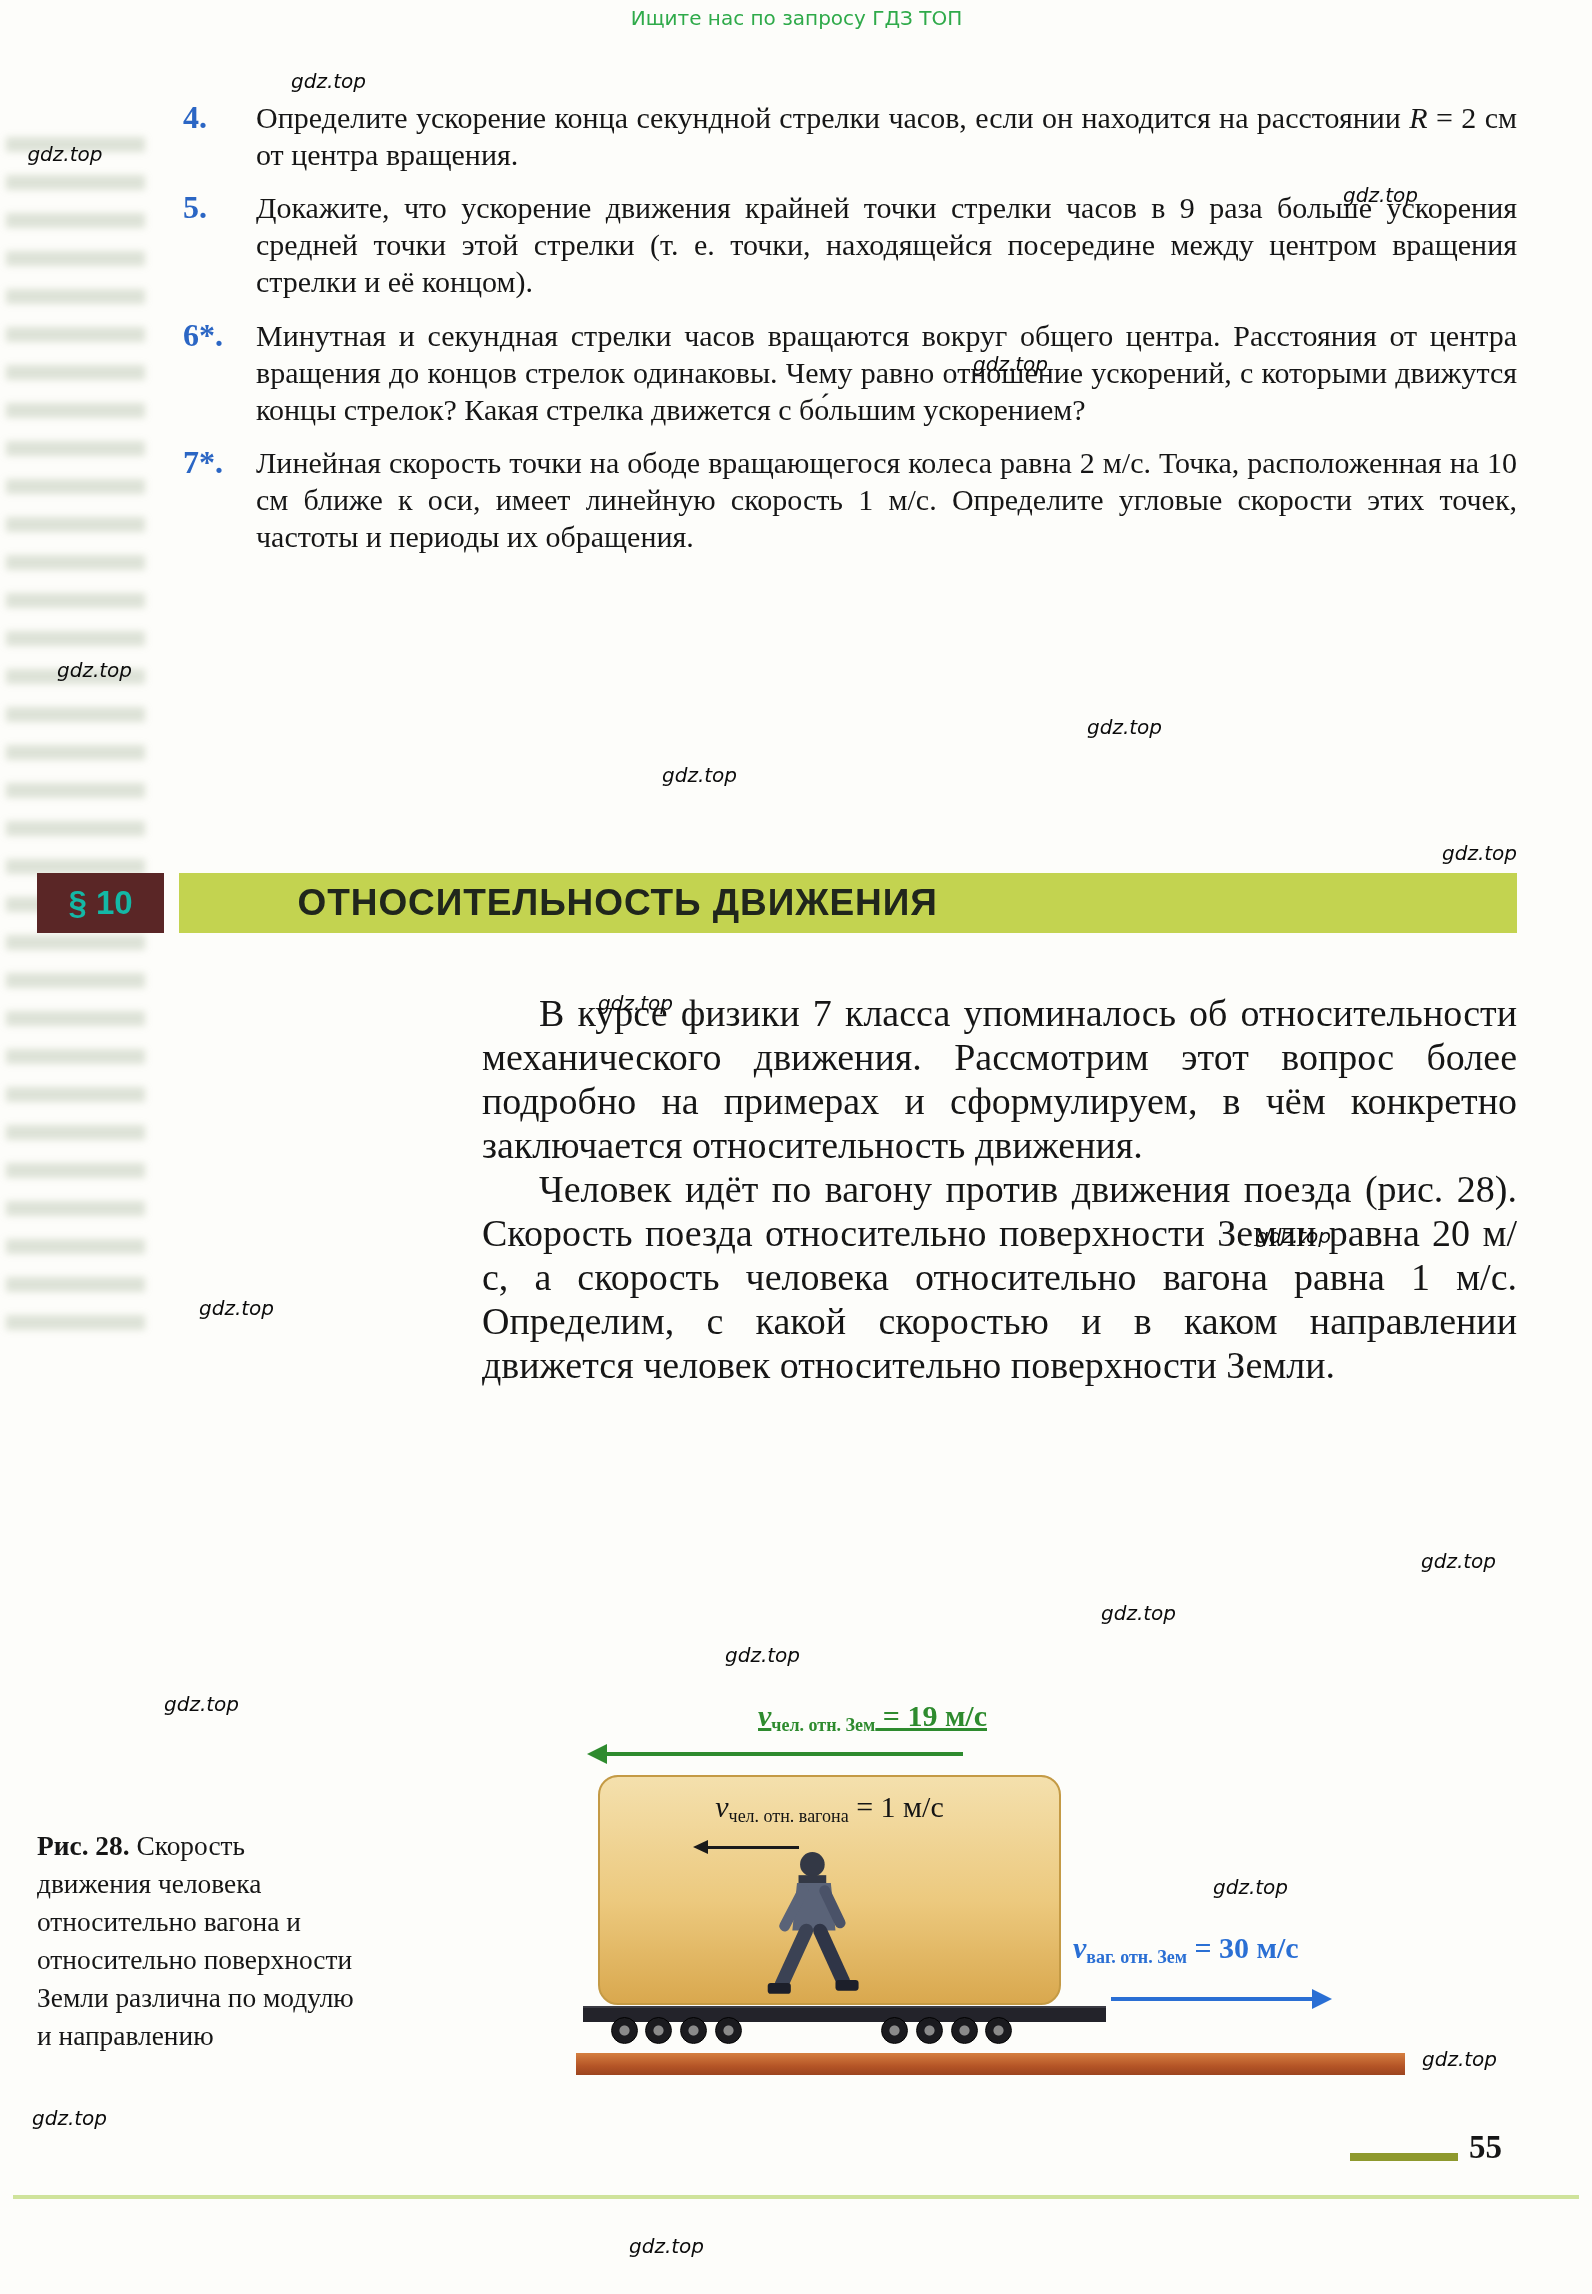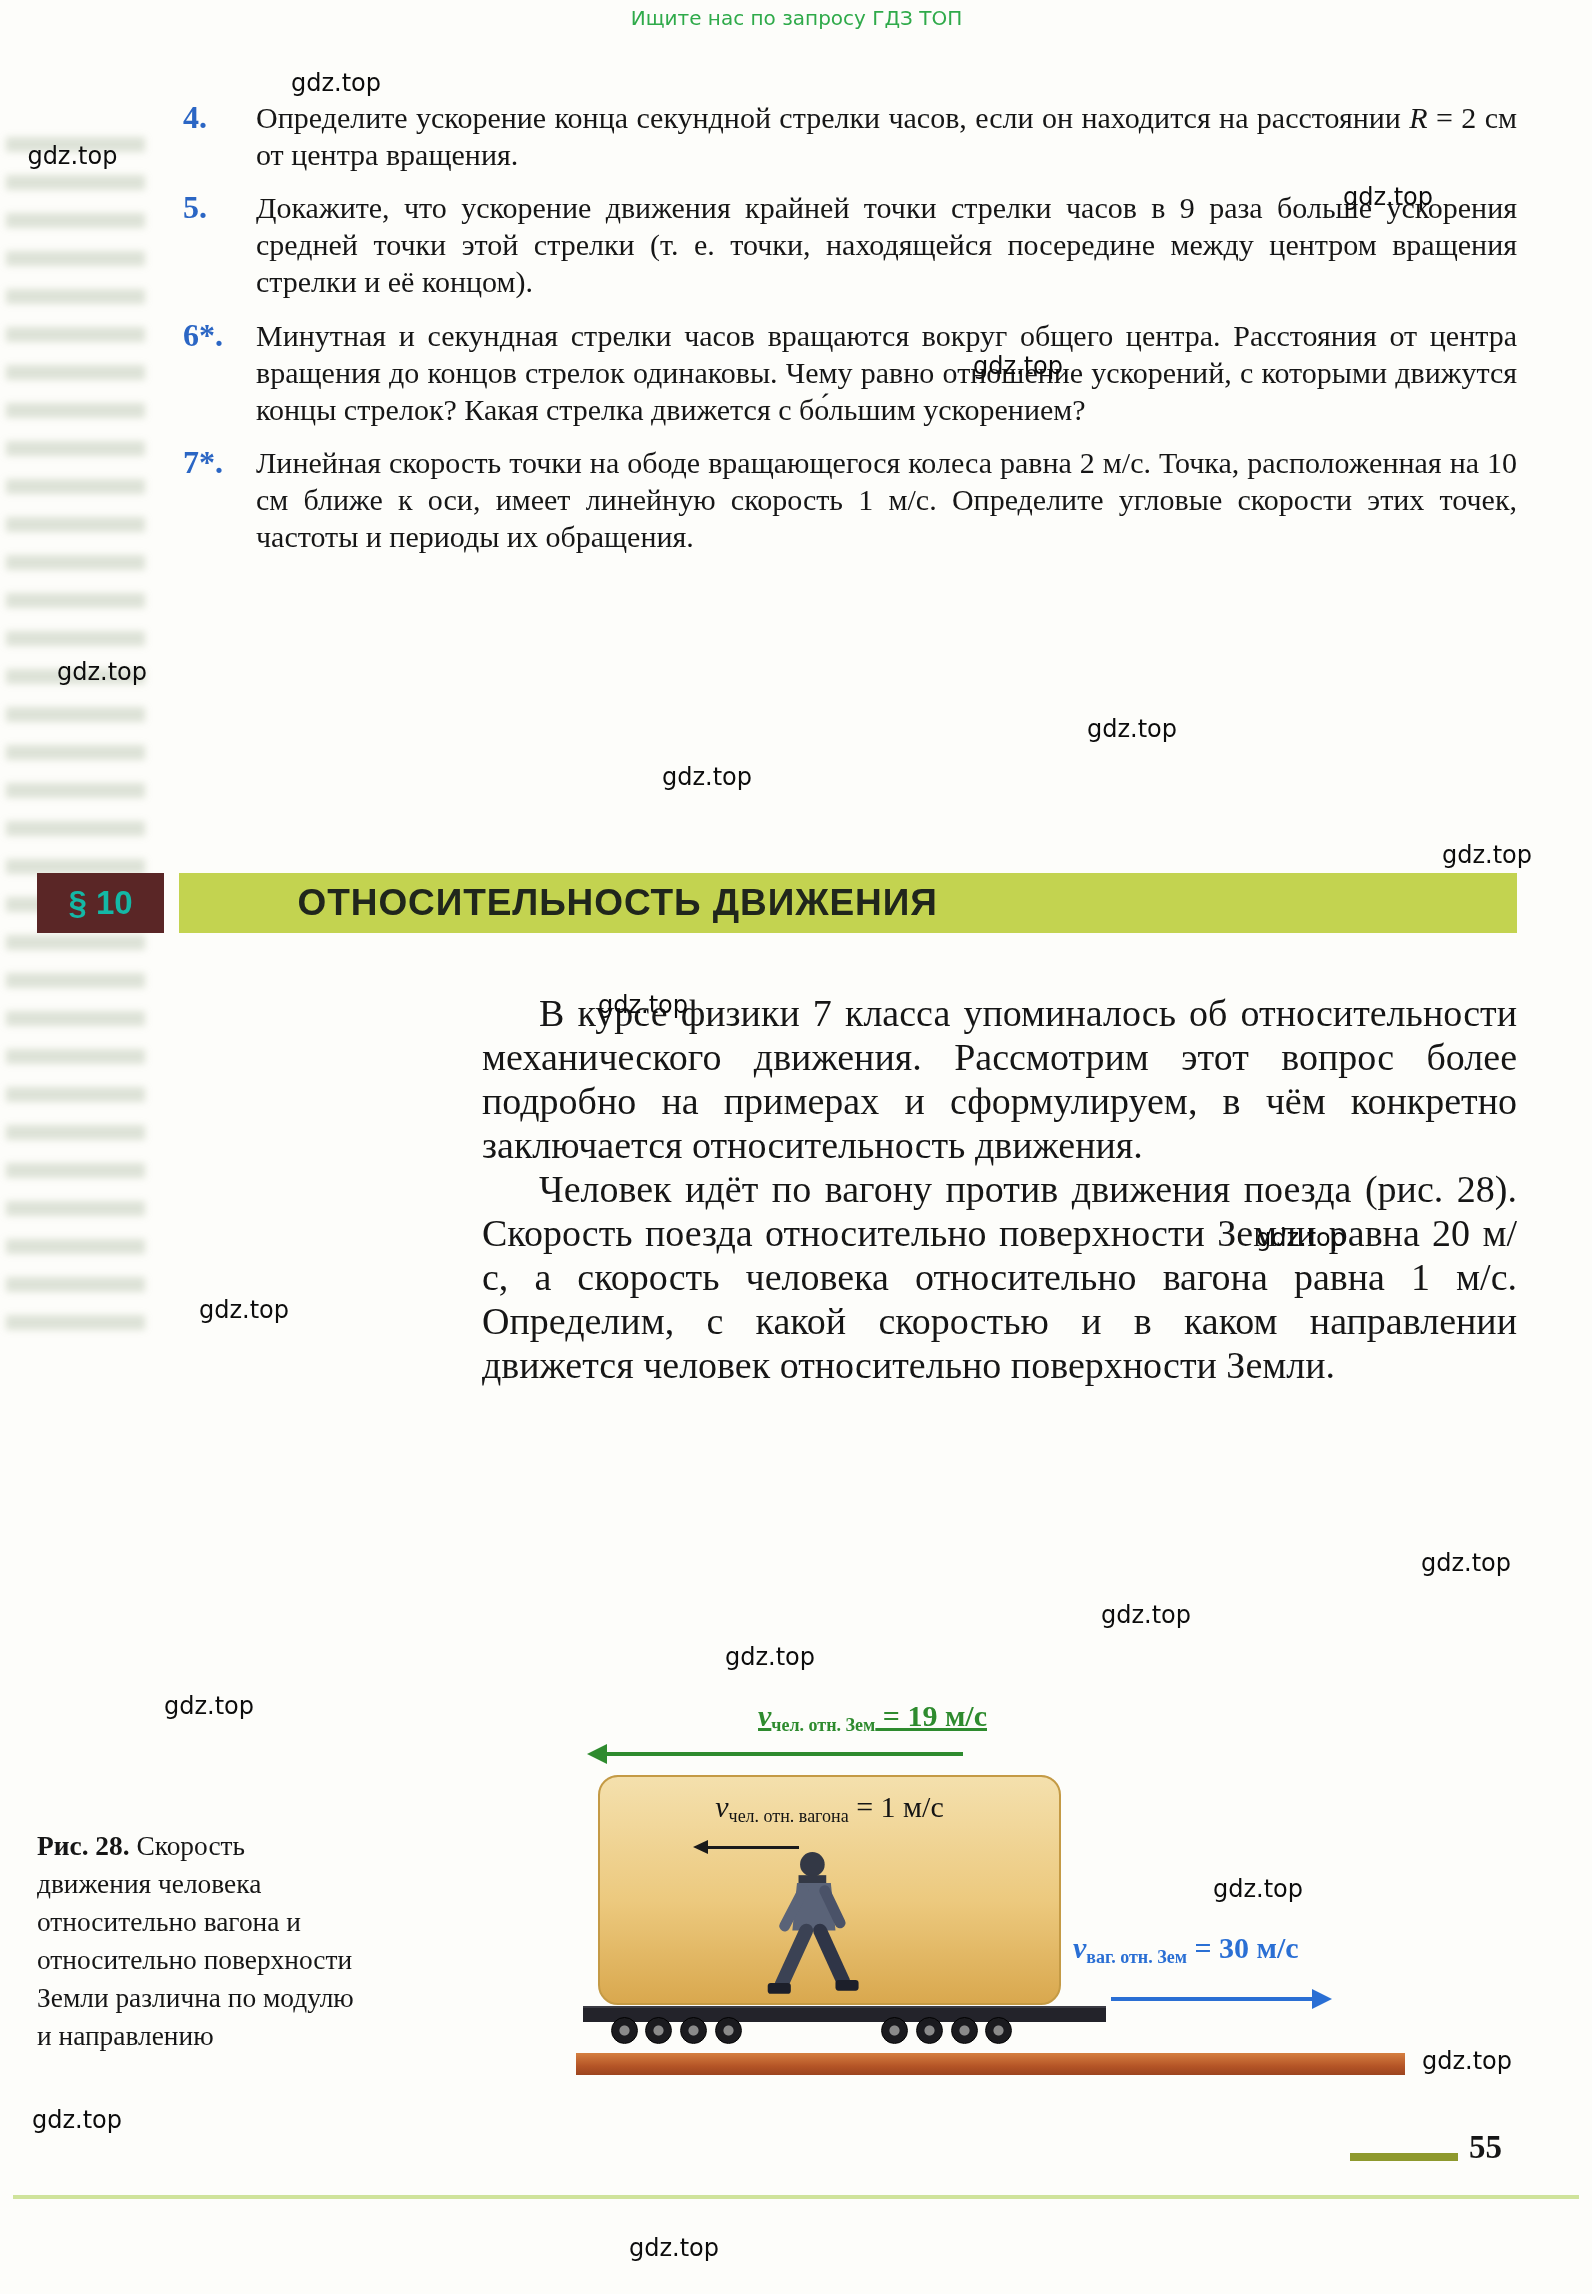--- a/index.html
+++ b/index.html
@@ -10,21 +10,21 @@
   }
 
   
   .promo { position:absolute; top:5.5px; left:0; right:0; text-align:center;
     font-family:"DejaVu Sans", sans-serif; font-size:20px; color:#2faa4a; }
   .footer { position:absolute; top:2261px; left:0; right:0; text-align:center;
     font-family:"DejaVu Sans", sans-serif; font-size:19px; color:#2faa4a; }
 
   
   .wm { position:absolute; font-family:"DejaVu Sans", sans-serif;
-    font-size:24px; color:#0c0c0c; white-space:nowrap; z-index:30; }
+    font-size:20px; color:#0c0c0c; white-space:nowrap; z-index:30;font-style:italic; }
 
   
   .bleed-left { position:absolute; left:5.5px; top:137px; width:139px; height:1206px;
     background:repeating-linear-gradient(180deg, rgba(120,142,104,.24) 0 14.6px, rgba(0,0,0,0) 14.6px 38px);
     filter:blur(3.7px); }
 
   
   .problems { position:absolute; top:99px; left:183px; width:1334px; }
   .problem { display:flex; margin-bottom:16.4px; }
   .pnum { flex:0 0 73px; font-weight:bold; color:#2b66c4; font-size:32px; line-height:37px; }

